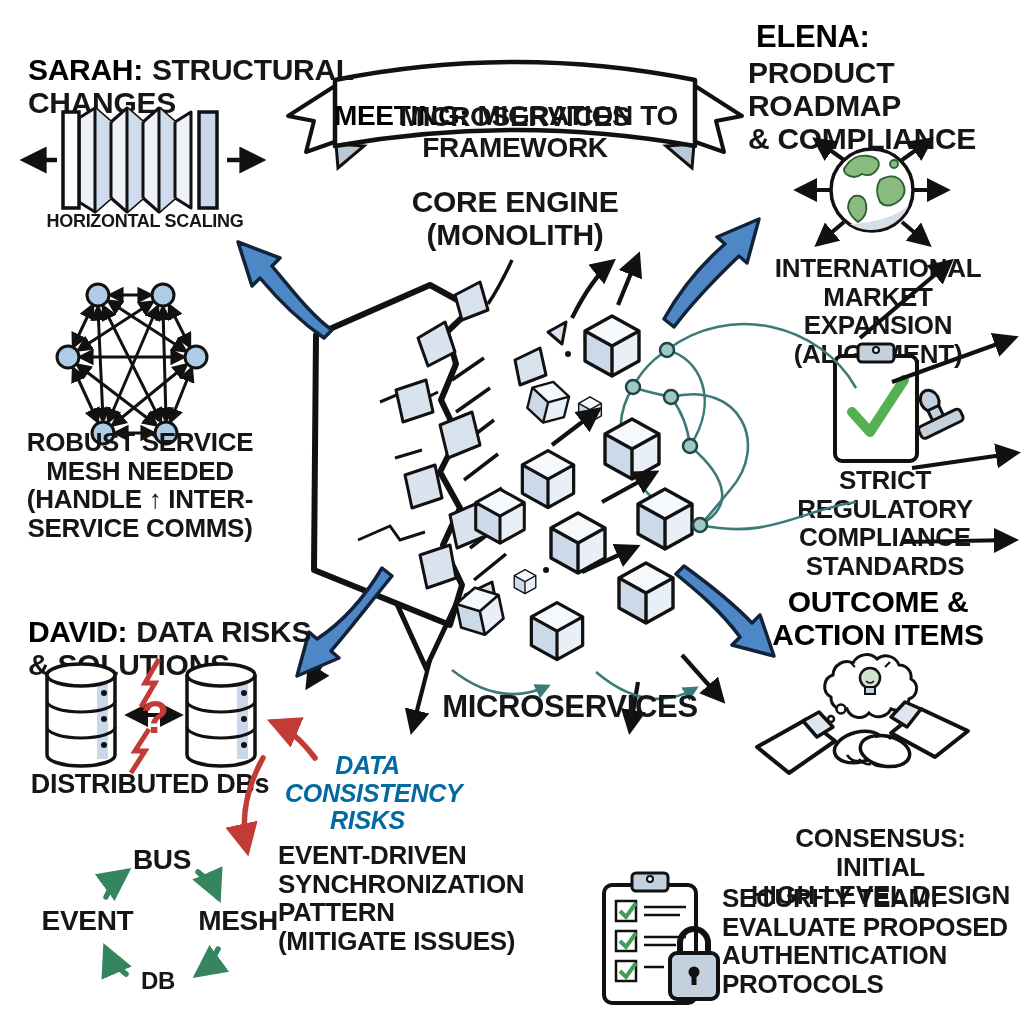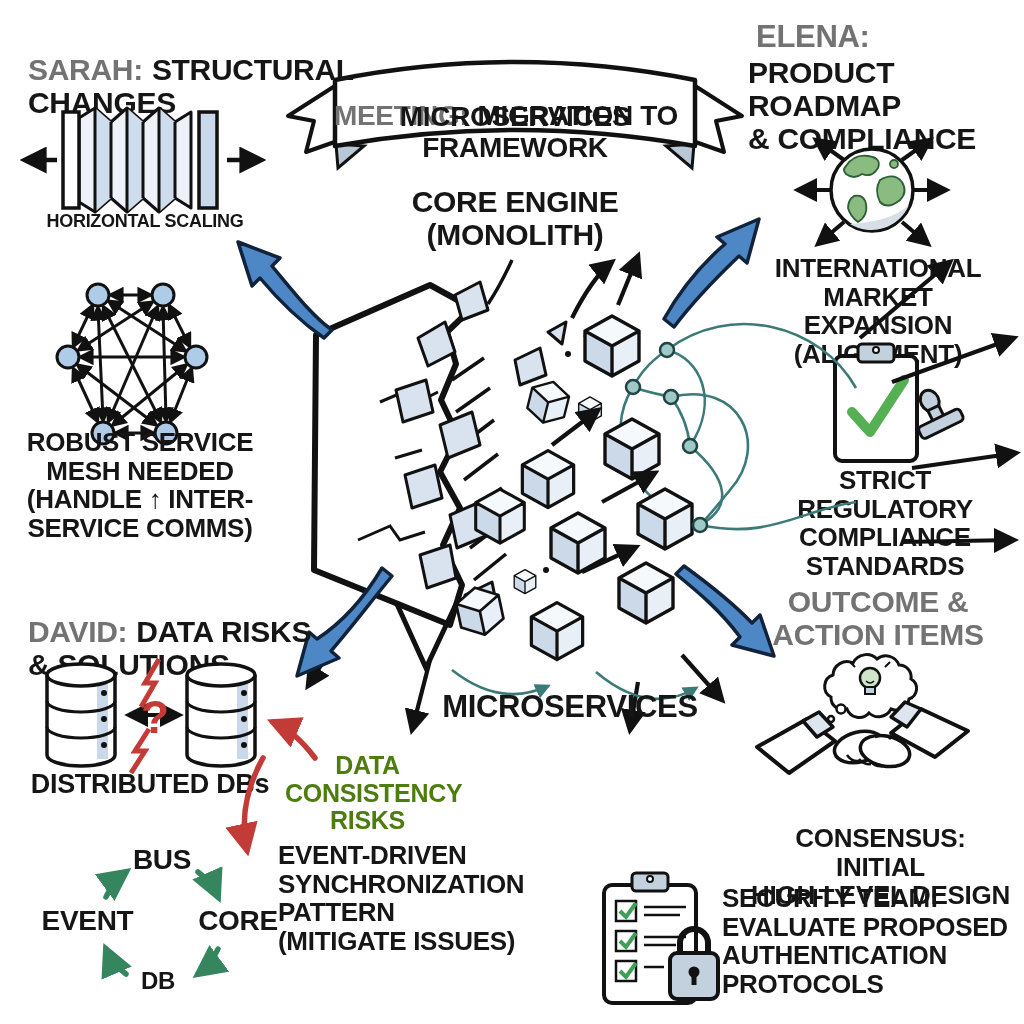--- a/index.html
+++ b/index.html
@@ -1,21 +1,21 @@
 <!DOCTYPE html>
 <html><head>
 <meta charset="utf-8">
 <style>
   html,body{margin:0;padding:0;background:#fff;}
   .canvas{position:relative;width:1024px;height:1024px;background:#ffffff;overflow:hidden;
           font-family:"Liberation Sans","DejaVu Sans",sans-serif;}
   .label{position:absolute;font-weight:bold;color:#161616;line-height:1.1;letter-spacing:-0.3px;
          white-space:pre-line;}
-  .blue{color:#737373;}
-  .red{color:#4d7c0f;}
+  .blue{color:#000000;}
+  .red{color:#0369a1;font-style:italic;}
   .ctr{text-align:center;}
   .h1{font-size:30px;}
   .cap{font-size:25px;}
   .speaker{margin-right:9px;text-align:center;}
   .abs{position:absolute;}
   svg{display:block;overflow:visible;}
   .svgtxt{font-family:"Liberation Sans","DejaVu Sans",sans-serif;font-weight:bold;}
 </style>
 </head>
 <body>
@@ -316,21 +316,21 @@
       </marker>
     </defs>
     <g fill="none" stroke="#35865f" stroke-width="5.5" stroke-linecap="round">
       <path d="M 158,37 A 62,62 0 0 1 178,62" marker-end="url(#mC)"></path>
       <path d="M 178,114 A 62,62 0 0 1 158,139" marker-end="url(#mC)"></path>
       <path d="M 86,139 A 62,62 0 0 1 66,114" marker-end="url(#mC)"></path>
       <path d="M 66,62 A 62,62 0 0 1 86,37" marker-end="url(#mC)"></path>
     </g>
   </svg>
   <div class="label ctr" style="left:132px;top:845px;width:60px;font-size:28px">BUS</div>
-  <div class="label ctr" style="left:198px;top:906px;width:80px;font-size:28px">CORE</div>
+  <div class="label ctr" style="left:198px;top:906px;width:80px;font-size:28px">MESH</div>
   <div class="label ctr" style="left:128px;top:968px;width:60px;font-size:24px">DB</div>
   <div class="label ctr" style="left:40px;top:906px;width:95px;font-size:28px">EVENT</div>
 
   <div class="label" style="left:278px;top:841px;width:270px;font-size:26px">EVENT-DRIVEN
 SYNCHRONIZATION
 PATTERN
 (MITIGATE ISSUES)</div>
 
   <div class="label ctr blue" style="left:768px;top:585px;width:220px;font-size:30px">OUTCOME &amp;
 ACTION ITEMS</div>

